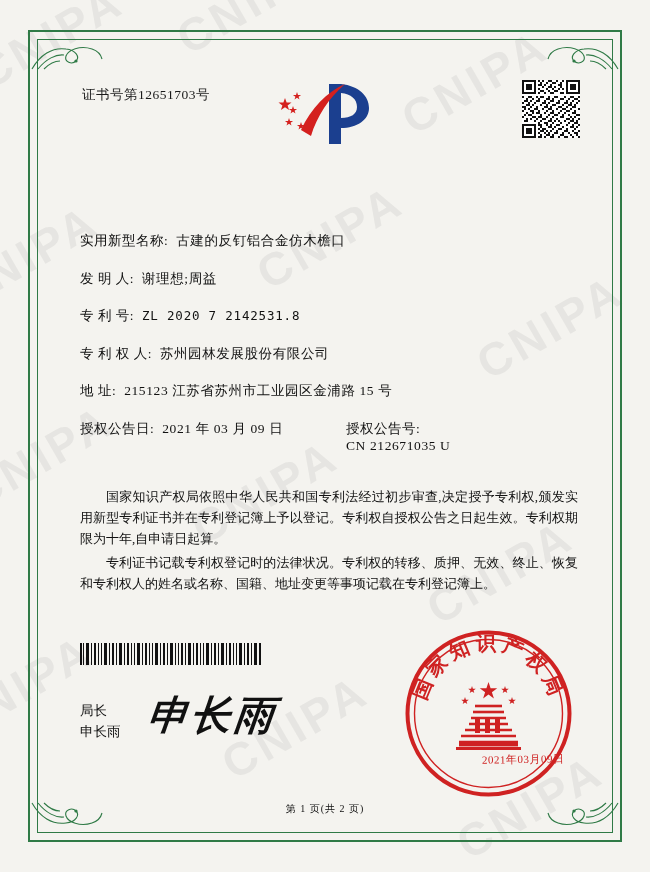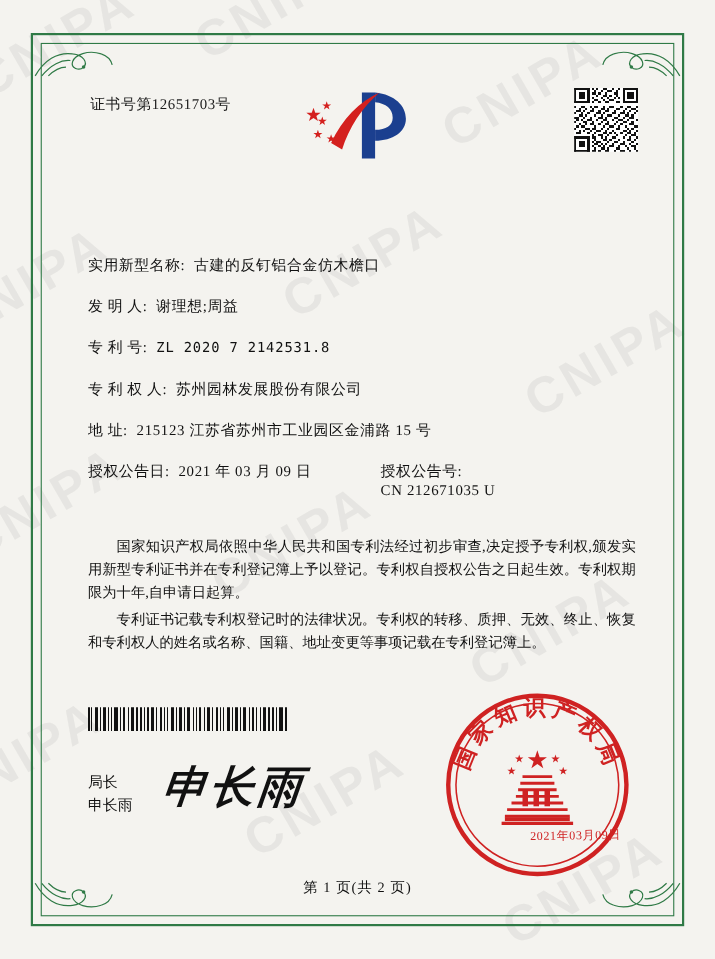--- a/index.html
+++ b/index.html
@@ -224,21 +224,21 @@
     letter-spacing: 0.5px;
     transform: rotate(-1deg);
   }
 
   #page-footer {
     position: absolute;
     bottom: 6px;
     left: 0;
     right: 0;
     text-align: center;
-    font-size: 13px;
+    font-size: 10px;
     color: #111;
     letter-spacing: 1px;
   }
 </style>
 </head>
 <body>
 
 <div id="watermark">
     <div class="wm" style="left: -30px; top: 10px;">CNIPA</div>
     <div class="wm" style="left: 170px; top: -25px;">CNIPA</div>

